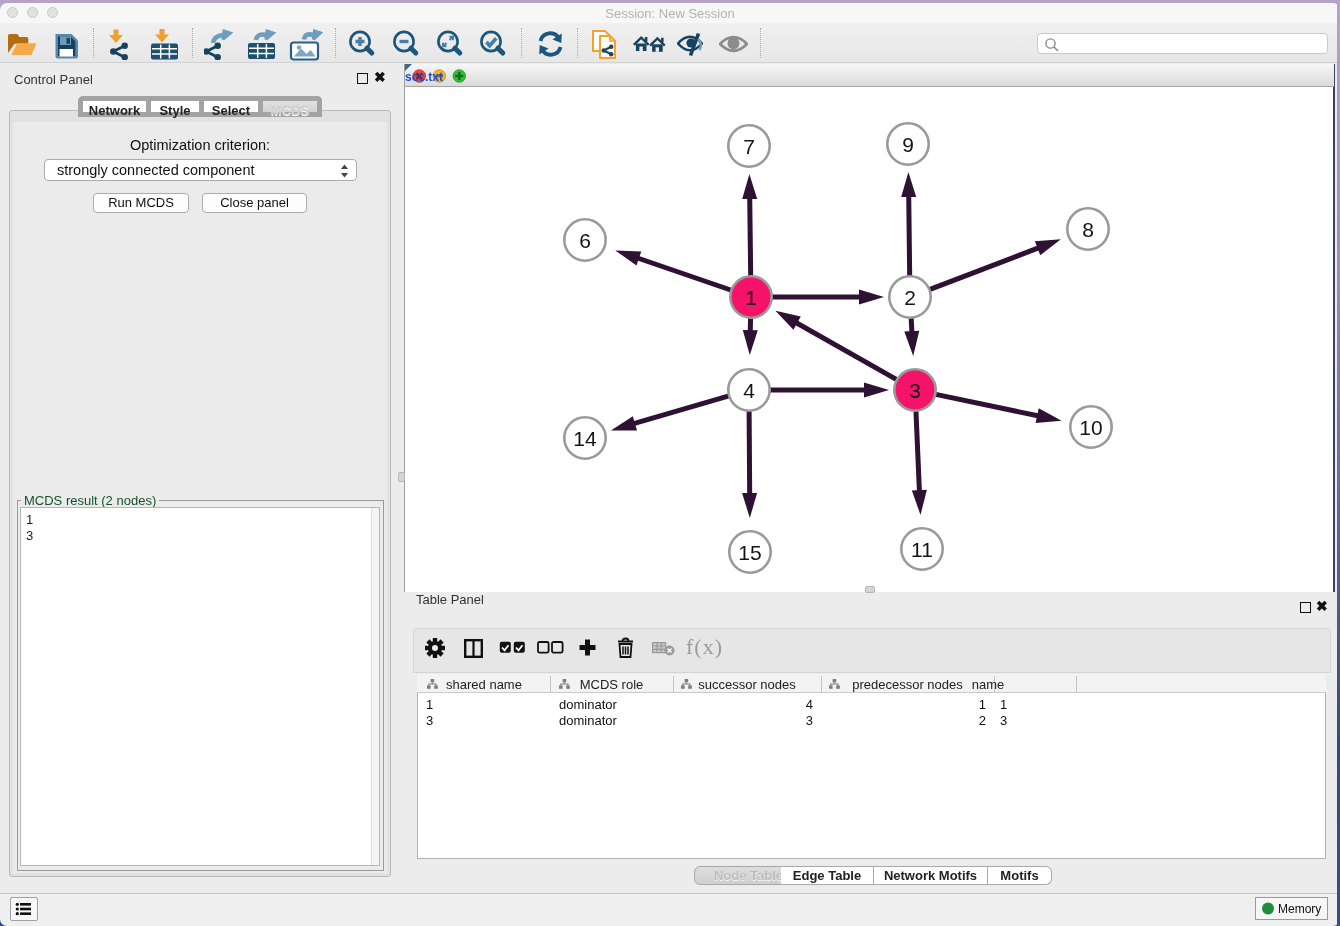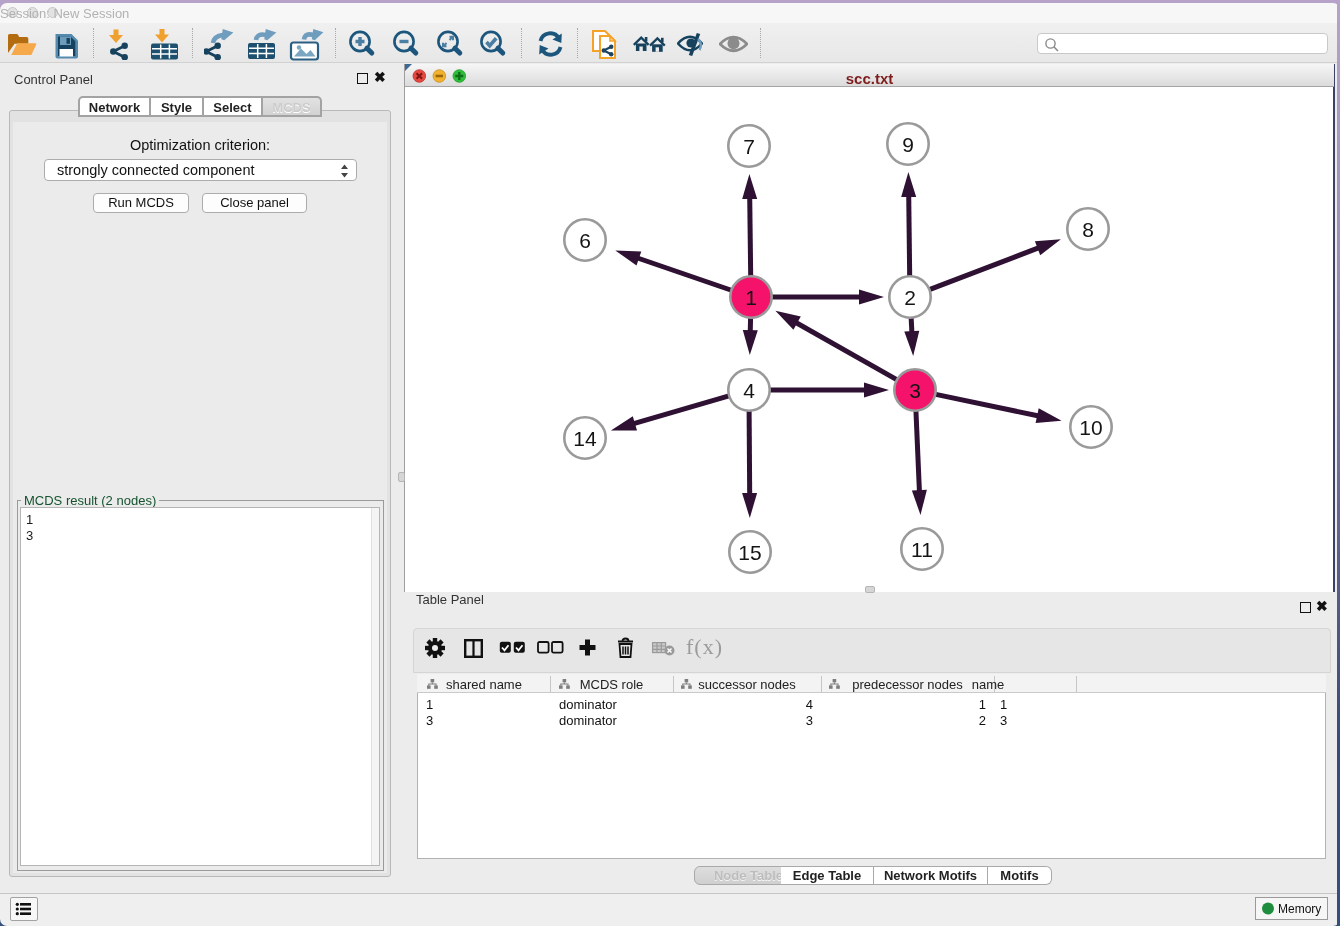--- a/index.html
+++ b/index.html
@@ -2,42 +2,42 @@
 <html><head><meta charset="utf-8"><style>
 *{margin:0;padding:0;box-sizing:border-box}
 html,body{width:1340px;height:926px;overflow:hidden}
 body{font-family:"Liberation Sans",sans-serif;background:#ececec;position:relative;font-size:13px;color:#1c1c1c}
 .abs{position:absolute}
 .panelttl{font-size:13px;color:#333}
 
 #wall{left:0;top:0;width:1340px;height:14px;background:#b7a2c9}
 #titlebar{left:0;top:3px;width:1340px;height:20px;background:#f7f7f7;border-radius:7px 7px 0 0}
 .tl{border-radius:50%;width:11px;height:11px;top:7px;background:#e2e2e2;border:1px solid #c8c8c8}
-#wtitle{top:6px;left:0;width:1340px;color:#b2b2b2;font-size:13px}
+#wtitle{top:6px;left:0;width:1340px;text-align:center;color:#b2b2b2;font-size:13px}
 #toolbar{left:0;top:23px;width:1340px;height:40px;background:linear-gradient(#f0f0f0,#e7e7e7);border-bottom:1px solid #d2d2d2}
 .sep{top:28px;width:1px;height:30px;border-left:1px dotted #a9a9a9}
 #search{left:1037px;top:33px;width:291px;height:21px;background:#fff;border:1px solid #c9c9c9;border-radius:4px}
 
 #cp-title{left:14px;top:72px}
 #cp-float{left:357px;top:73px;width:11px;height:11px;border:1.6px solid #111}
 #cp-close{left:374px;top:69px;font-size:14px;font-weight:bold;color:#111}
-.tab{top:96px;height:21px;border:2px solid #a3a3a3;background:#fff;text-align:center;font-size:13px;line-height:20px;position:absolute;font-weight:bold;color:#222}
+.tab{top:96px;height:21px;border:5px solid #a3a3a3;background:#fff;text-align:center;font-size:13px;line-height:20px;position:absolute;font-weight:bold;color:#222}
 #tabpanel{left:9px;top:110px;width:382px;height:767px;border:1px solid #b9b9b9;border-radius:3px;background:#e2e2e2}
 #tabinner{left:13px;top:122px;width:374px;height:751px;background:#ebebeb}
 #optlabel{left:0;top:137px;width:400px;text-align:center;color:#111;font-size:14.5px}
 #combo{left:44px;top:159px;width:313px;height:22px;background:#fff;border:1px solid #acacac;border-radius:4px;line-height:20px;padding-left:12px;color:#111;font-size:14.5px}
 .btn{top:193px;height:20px;background:#fdfdfd;border:1px solid #acacac;border-radius:4px;text-align:center;line-height:18px;color:#111;position:absolute}
 #fieldset{left:17px;top:500px;width:367px;height:371px;border:1px solid #9a9a9a}
 #legend{left:21px;top:493px;background:#ebebeb;padding:0 3px;color:#14532d}
 #cptext{left:20px;top:507px;width:360px;height:359px;background:#fff;border:1px solid #b5b5b5;padding:4px 0 0 5px;line-height:16px}
 #cpscroll{left:371px;top:508px;width:8px;height:357px;background:#f4f4f4;border-left:1px solid #e0e0e0}
 
 #netwin{left:404px;top:64px;width:931px;height:528px;background:#fff;border-left:1px solid #9e9e9e;border-right:2px solid #3c4066}
 #nettitle{left:405px;top:64px;width:929px;height:23px;background:linear-gradient(#f6f6f6,#dbdbdb);border-bottom:1px solid #a5a5a5}
-#nettext{left:405px;top:70px;width:929px;text-align:center;color:#7f1d1d;font-weight:bold;font-size:15px}
+#nettext{left:405px;top:70px;width:929px;text-align:left;color:#1d4ed8;font-weight:bold;font-size:12px}
 
 #tp-title{left:416px;top:592px}
 #tp-float{left:1300px;top:602px;width:11px;height:11px;border:1.6px solid #111}
 #tp-close{left:1316px;top:598px;font-size:14px;font-weight:bold;color:#111}
 #tptable{left:417px;top:674px;width:909px;height:185px;background:#fff;border:1px solid #b2b2b2}
 #thead{left:417px;top:674px;width:909px;height:19px;background:#f3f3f3;border-bottom:1px solid #cacaca}
 .colsep{top:676px;width:1px;height:16px;background:#c6c6c6}
 .th{top:677px;font-size:13px;color:#222;text-align:center;position:absolute}
 .td{top:0;font-size:13px;color:#111;position:absolute}
 .btab{top:866px;height:19px;border:1px solid #a9a9a9;background:#fff;text-align:center;font-size:13px;line-height:18px;position:absolute;font-weight:bold;color:#222}

